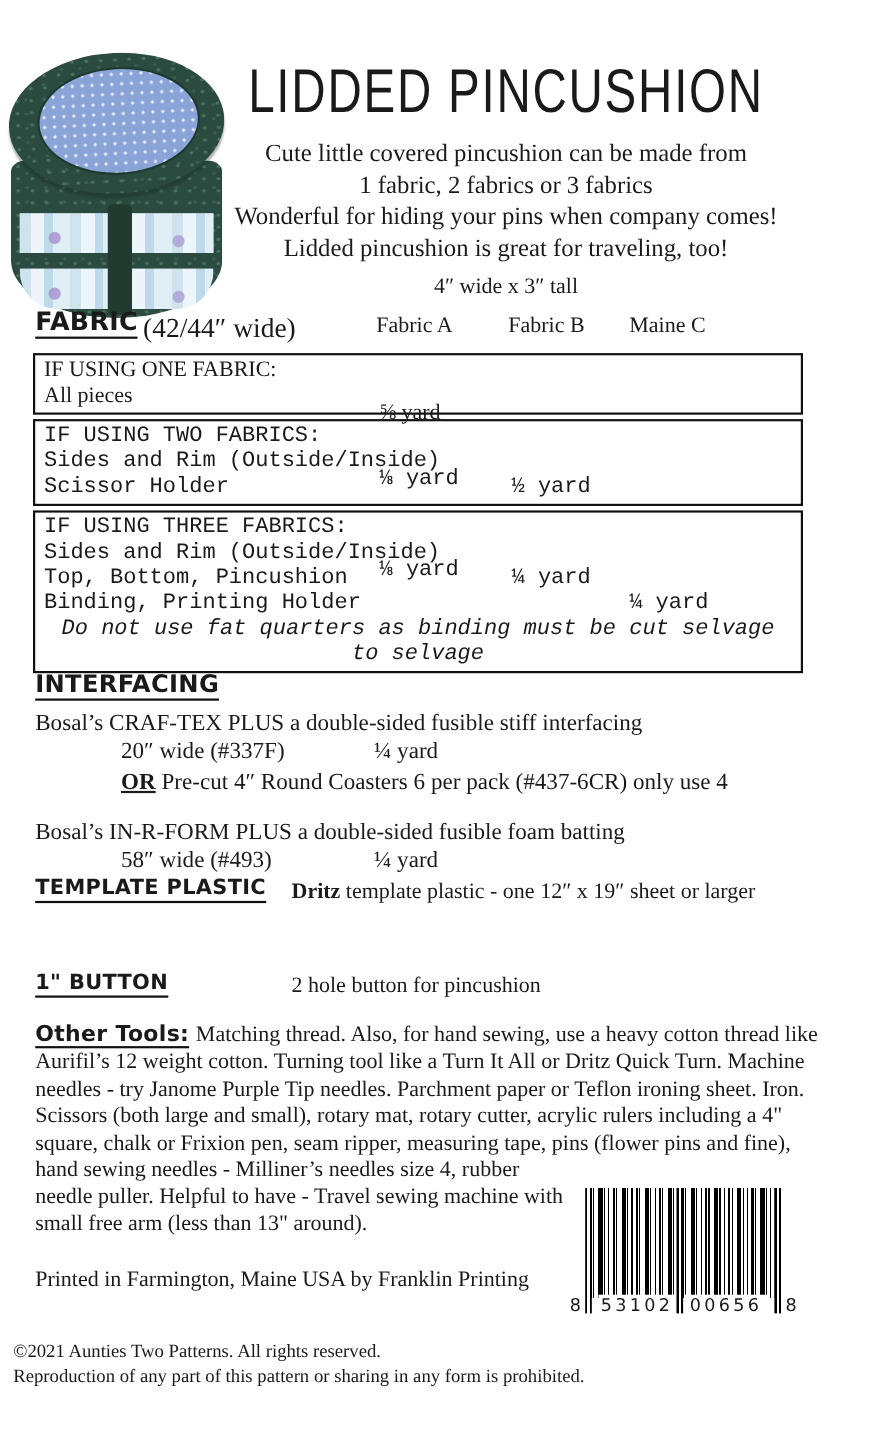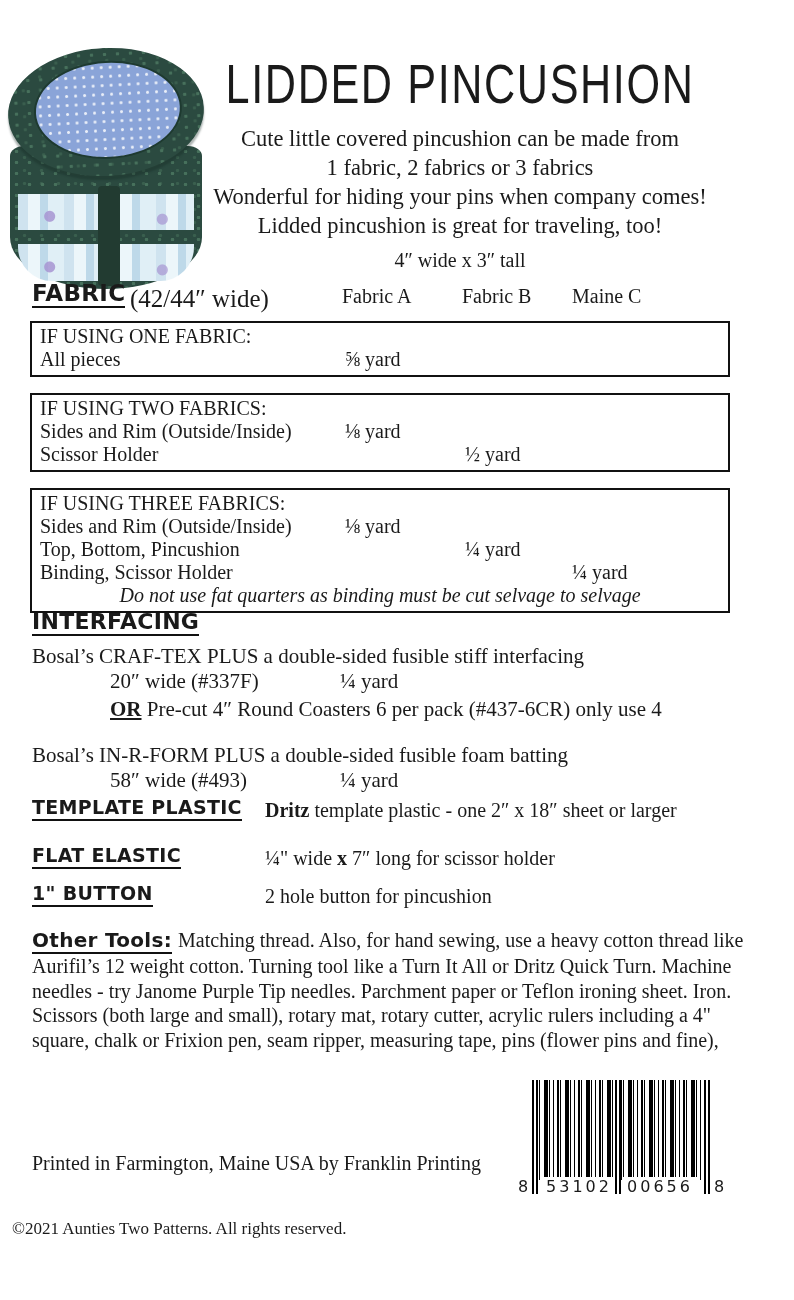--- a/index.html
+++ b/index.html
@@ -47,23 +47,23 @@
 
   
   .sec-fabric{position:absolute;top:281px;left:30px;width:700px;}
   .f-head{position:relative;height:31px;}
   .f-title{position:absolute;left:2px;top:0;font-size:23px;}
   .f-width{position:absolute;left:100px;top:4px;font-size:25px;}
   .f-col{position:absolute;top:4px;font-size:20px;}
   .f-colA{left:312px;} .f-colB{left:432px;} .f-colC{left:542px;}
   .f-box{border:2.5px solid #111;padding:2px 8px 4px;margin-top:9px;position:relative;
     font-size:20px;line-height:23px;}
-  .f-box + .f-box{margin-top:16px;}
+  .f-box + .f-box{margin-top:4px;font-family:Liberation Mono, monospace;}
   .f-row{position:relative;}
-  .yard-a{position:absolute;left:305px;top:0;text-align:right;}
+  .yard-a{position:absolute;left:305px;top:16px;text-align:right;}
   .yard-b{position:absolute;left:425px;top:0;}
   .yard-c{position:absolute;left:532px;top:0;}
   .f-note{text-align:center;font-style:italic;}
 
   
   .sec-interfacing{position:absolute;top:610px;left:32px;width:740px;font-size:21px;}
   .i-head{font-size:22px;}
   .i-line{margin-top:7px;line-height:26px;}
   .i-sub{position:relative;height:27px;}
   .i-spec{position:absolute;left:78px;top:0;}
@@ -160,21 +160,21 @@
     <div class="f-row">IF USING THREE FABRICS:</div>
     <div class="f-row">
       <span>Sides and Rim (Outside/Inside)</span>
       <span class="yard-a">⅛ yard</span>
     </div>
     <div class="f-row">
       <span>Top, Bottom, Pincushion</span>
       <span class="yard-b">¼ yard</span>
     </div>
     <div class="f-row">
-      <span>Binding, Scissor Holder</span>
+      <span>Binding, Printing Holder</span>
       <span class="yard-c">¼ yard</span>
     </div>
     <div class="f-note">Do not use fat quarters as binding must be cut selvage to selvage</div>
   </div>
 </div>
 
 <div class="sec-interfacing">
   <span class="i-head comic ul">INTERFACING</span>
   <div class="i-line">Bosal’s CRAF-TEX PLUS  a double-sided fusible stiff interfacing</div>
   <div class="i-sub">
@@ -188,44 +188,42 @@
   <div class="i-line">Bosal’s IN-R-FORM PLUS a double-sided fusible foam batting</div>
   <div class="i-sub">
     <span class="i-spec">58″ wide (#493)</span>
     <span class="i-amt">¼ yard</span>
   </div>
 </div>
 
 <div class="sec-supplies">
   <div class="s-row s-row1">
     <span class="s-label comic ul">TEMPLATE PLASTIC</span>
-    <span class="s-desc"><span></span><b>Dritz</b><span> template plastic - one 2″ x 18″ sheet or larger</span></span>
-  </div>
-  <div class="s-row s-row2">
-    <span class="s-label comic ul">FLAT ELASTIC</span>
-    <span class="s-desc"><span>¼" wide </span><b>x</b><span> 7″ long for scissor holder</span></span>
+    <span class="s-desc"><span></span><b>Dritz</b><span> template plastic - one 12″ x 19″ sheet or larger</span></span>
   </div>
   <div class="s-row s-row3">
     <span class="s-label comic ul">1" BUTTON</span>
     <span class="s-desc"><span></span><b></b><span>2 hole button for pincushion</span></span>
   </div>
 </div>
 
 <div class="sec-tools">
   <p style="margin:0;"><span class="t-head comic ul">Other Tools:</span><span>Matching thread. Also, for hand sewing, use a heavy cotton thread like Aurifil’s 12 weight cotton.  Turning tool like a Turn It All or Dritz Quick Turn. Machine needles - try Janome Purple Tip needles. Parchment paper or Teflon ironing sheet. Iron. Scissors (both large and small), rotary mat, rotary cutter, acrylic rulers including a 4" square, chalk or Frixion pen, seam ripper, measuring tape, pins (flower pins and fine),</span></p>
+  <p class="t-p2">hand sewing needles - Milliner’s needles size 4, rubber needle puller. Helpful to have - Travel sewing machine with small free arm (less than 13" around).</p>
 </div>
 
 <div class="printed">Printed in Farmington, Maine USA by Franklin Printing</div>
 
 <div class="barcode">
   <div class="bc-bars"></div>
   <div class="bc-guard g-l"></div>
   <div class="bc-guard g-m"></div>
   <div class="bc-guard g-r"></div>
   <span class="bc-digit d0">8</span>
   <span class="bc-digit d1">53102</span>
   <span class="bc-digit d2">00656</span>
   <span class="bc-digit d3">8</span>
 </div>
 
 <div class="footer">
   <div>©2021 Aunties Two Patterns. All rights reserved.</div>
+  <div>Reproduction of any part of this pattern or sharing in any form is prohibited.</div>
 </div>
 
 </body></html>

